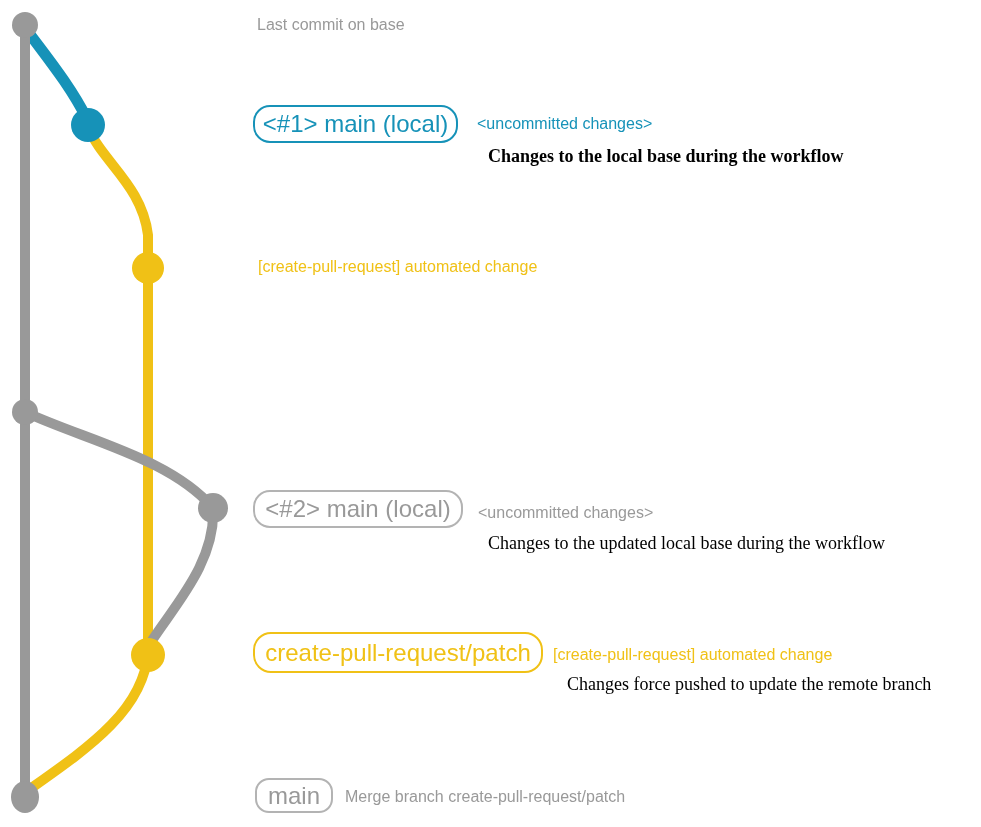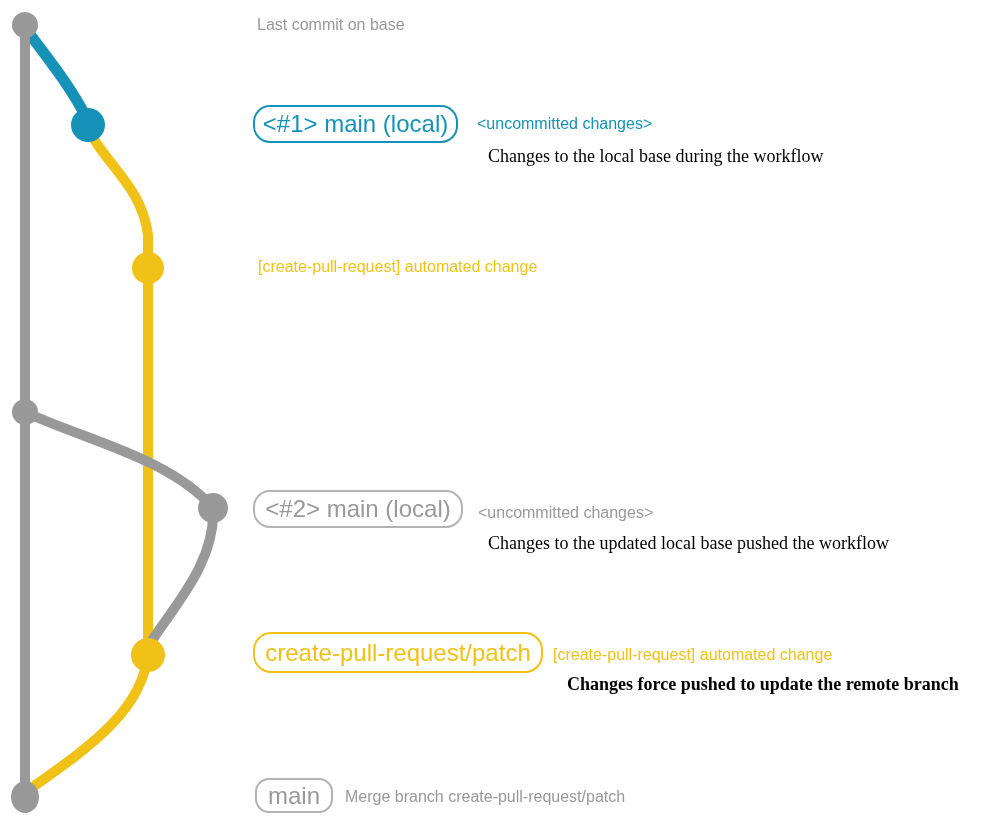--- a/index.html
+++ b/index.html
@@ -74,29 +74,29 @@
     <circle class="fill-gray" cx="25" cy="412" r="13"></circle>
     <circle class="fill-gray" cx="213" cy="508" r="15"></circle>
     <circle class="fill-yellow" cx="148" cy="655" r="17"></circle>
     <ellipse class="fill-gray" cx="25" cy="797" rx="14" ry="16"></ellipse>
   </svg>
 
   <div class="note gray" style="left:257px; top:13px;">Last commit on base</div>
 
   <div class="tag blue" style="left:253px; top:105px; width:205px; height:38px; border-radius:17px;">&lt;#1&gt; main (local)</div>
   <div class="note blue" style="left:477px; top:112px;">&lt;uncommitted changes&gt;</div>
-  <div class="desc" style="left:488px; top:145px;">Changes to the local base during the workflow</div>
+  <div class="desc" style="left:488px; top:145px;font-weight:bold;">Changes to the local base during the workflow</div>
 
   <div class="note yellow" style="left:258px; top:255px;">[create-pull-request] automated change</div>
 
 
   <div class="tag graybox" style="left:253px; top:490px; width:210px; height:38px; border-radius:17px;">&lt;#2&gt; main (local)</div>
   <div class="note gray" style="left:478px; top:501px;">&lt;uncommitted changes&gt;</div>
-  <div class="desc" style="left:488px; top:532px;">Changes to the updated local base pushed the workflow</div>
+  <div class="desc" style="left:488px; top:532px;">Changes to the updated local base during the workflow</div>
 
   <div class="tag yellow" style="left:253px; top:632px; width:290px; height:41px; border-radius:18px;">create-pull-request/patch</div>
   <div class="note yellow" style="left:553px; top:643px;">[create-pull-request] automated change</div>
-  <div class="desc" style="left:567px; top:673px;font-weight:bold;">Changes force pushed to update the remote branch</div>
+  <div class="desc" style="left:567px; top:673px;">Changes force pushed to update the remote branch</div>
 
   <div class="tag graybox" style="left:255px; top:778px; width:78px; height:35px; border-radius:14px;text-align:right;">main</div>
   <div class="note gray" style="left:345px; top:785px;">Merge branch create-pull-request/patch</div>
 
 </div>
 
 </body></html>

